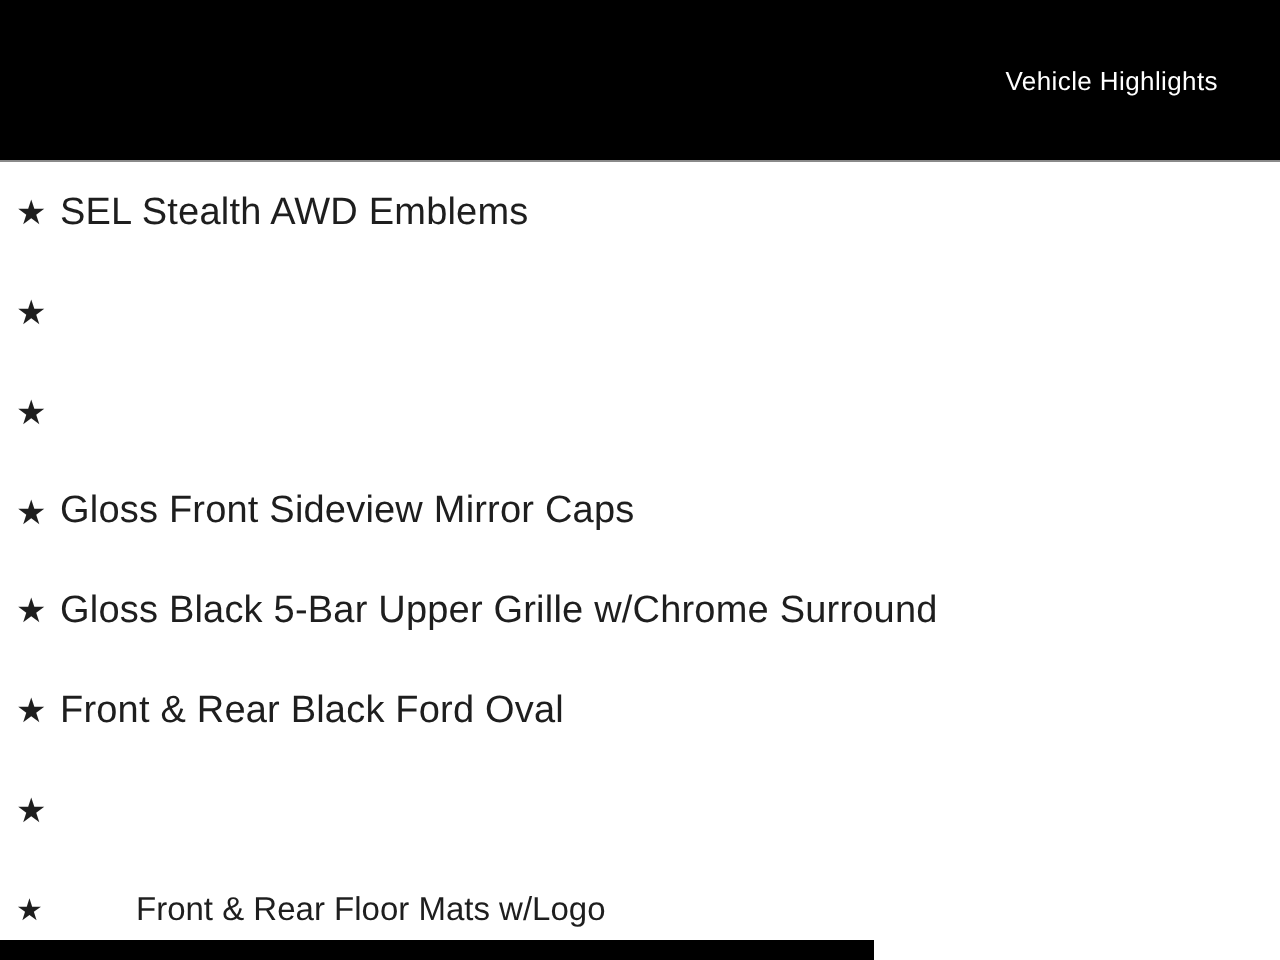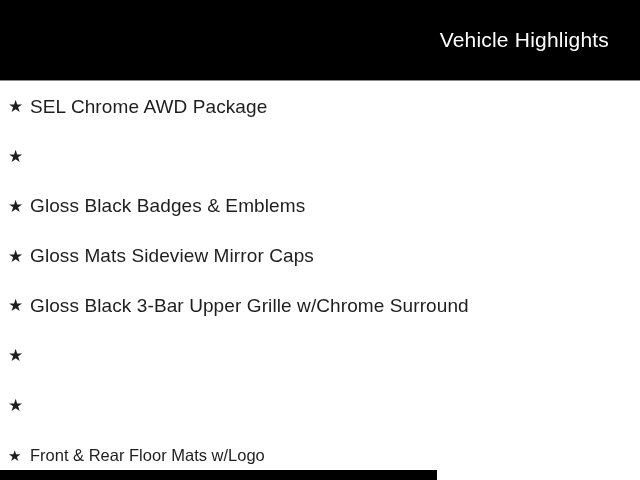--- a/index.html
+++ b/index.html
@@ -24,21 +24,21 @@
     background: var(--header-bg, #000000);
     border-bottom: 1px solid var(--divider, #8a8a8a);
     display: flex;
     align-items: center;
     justify-content: flex-end;
     box-sizing: border-box;
   }
   .title {
     margin: 0;
     padding-right: 31px;
-    font-size: 21px;
+    font-size: 13px;
     font-weight: 400;
     letter-spacing: 0.2px;
     color: var(--header-text, #ffffff);
   }
   
   .list {
     position: absolute;
     top: 82px; left: 0; right: 0; bottom: 0;
     margin: 0;
     padding: 0;
@@ -60,21 +60,21 @@
     color: var(--item-text, #1e1e1e);
     flex: 0 0 auto;
   }
   .label {
     font-size: 19px;
     letter-spacing: 0.1px;
     color: var(--item-text, #1e1e1e);
     white-space: nowrap;
   }
   .row:last-child .star { font-size: 15px; }
-  .row:last-child .label { font-size: 16.5px; letter-spacing: 0; }
+  .row:last-child .label { font-size: 16.5px; letter-spacing: 0; margin-left: 38px; }
   
   .footer-bar {
     position: absolute;
     left: 0;
     bottom: 0;
     width: 437px;
     height: 10px;
     background: var(--footer-bar, #000000);
   }
 </style>
@@ -83,39 +83,39 @@
 
 <div class="canvas">
 
   <header class="topbar">
     <h1 class="title">Vehicle Highlights</h1>
   </header>
 
   <ul class="list">
     <li class="row">
       <span class="star">★</span>
-      <span class="label">SEL Chrome AWD Package</span>
+      <span class="label">SEL Stealth AWD Emblems</span>
     </li>
     <li class="row">
       <span class="star">★</span>
     </li>
     <li class="row">
       <span class="star">★</span>
-      <span class="label">Gloss Black Badges &amp; Emblems</span>
     </li>
     <li class="row">
       <span class="star">★</span>
-      <span class="label">Gloss Mats Sideview Mirror Caps</span>
+      <span class="label">Gloss Front Sideview Mirror Caps</span>
     </li>
     <li class="row">
       <span class="star">★</span>
-      <span class="label">Gloss Black 3-Bar Upper Grille w/Chrome Surround</span>
+      <span class="label">Gloss Black 5-Bar Upper Grille w/Chrome Surround</span>
     </li>
     <li class="row">
       <span class="star">★</span>
+      <span class="label">Front &amp; Rear Black Ford Oval</span>
     </li>
     <li class="row">
       <span class="star">★</span>
     </li>
     <li class="row">
       <span class="star">★</span>
       <span class="label">Front &amp; Rear Floor Mats w/Logo</span>
     </li>
   </ul>
 

